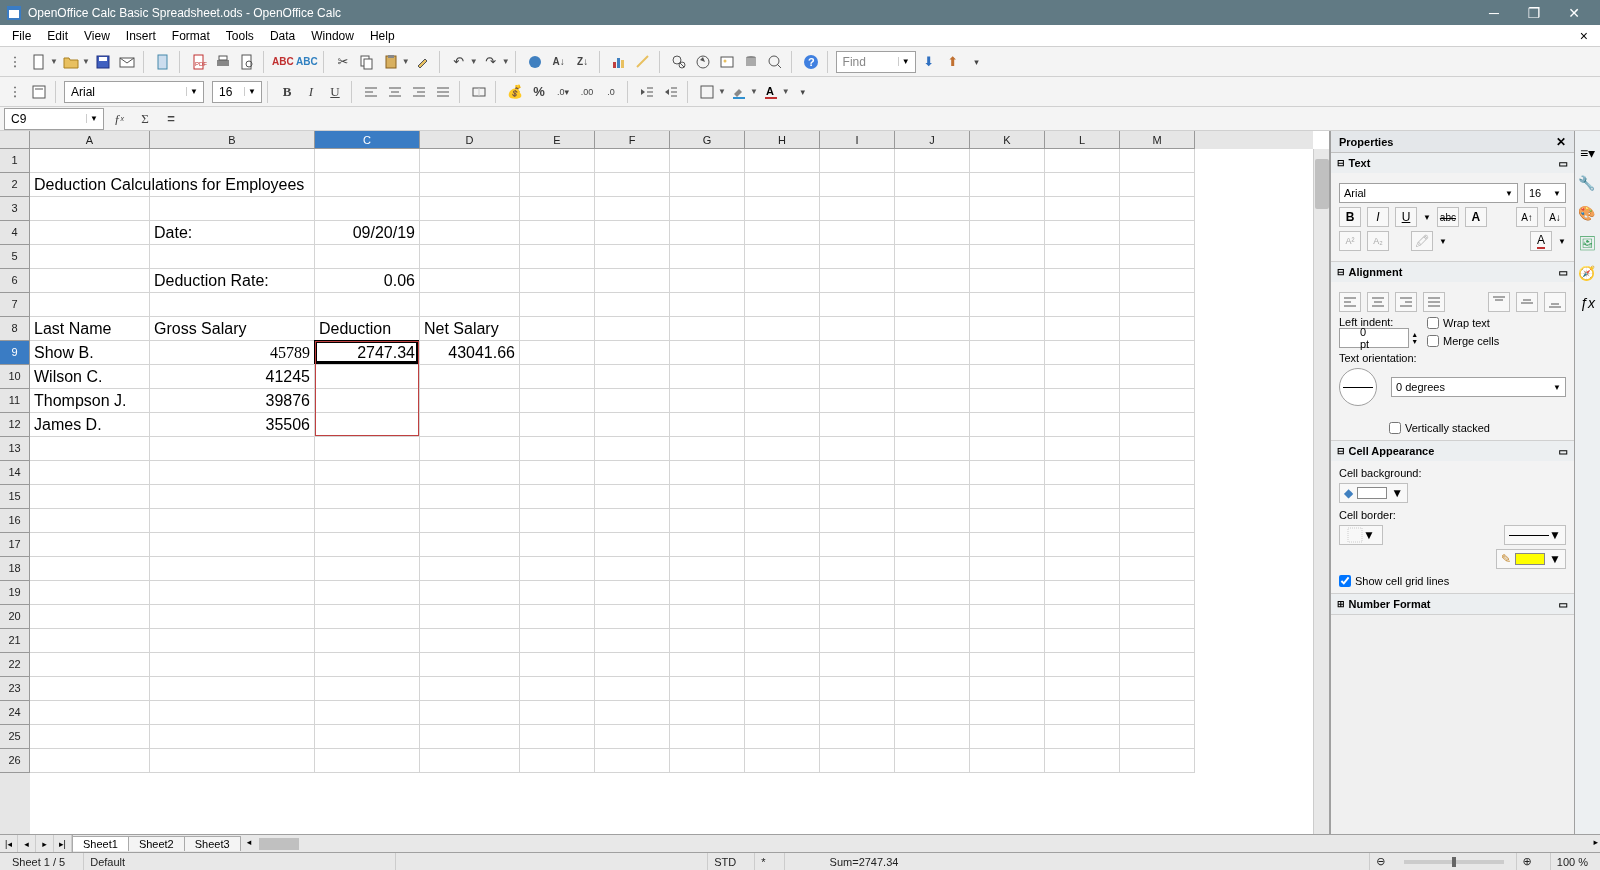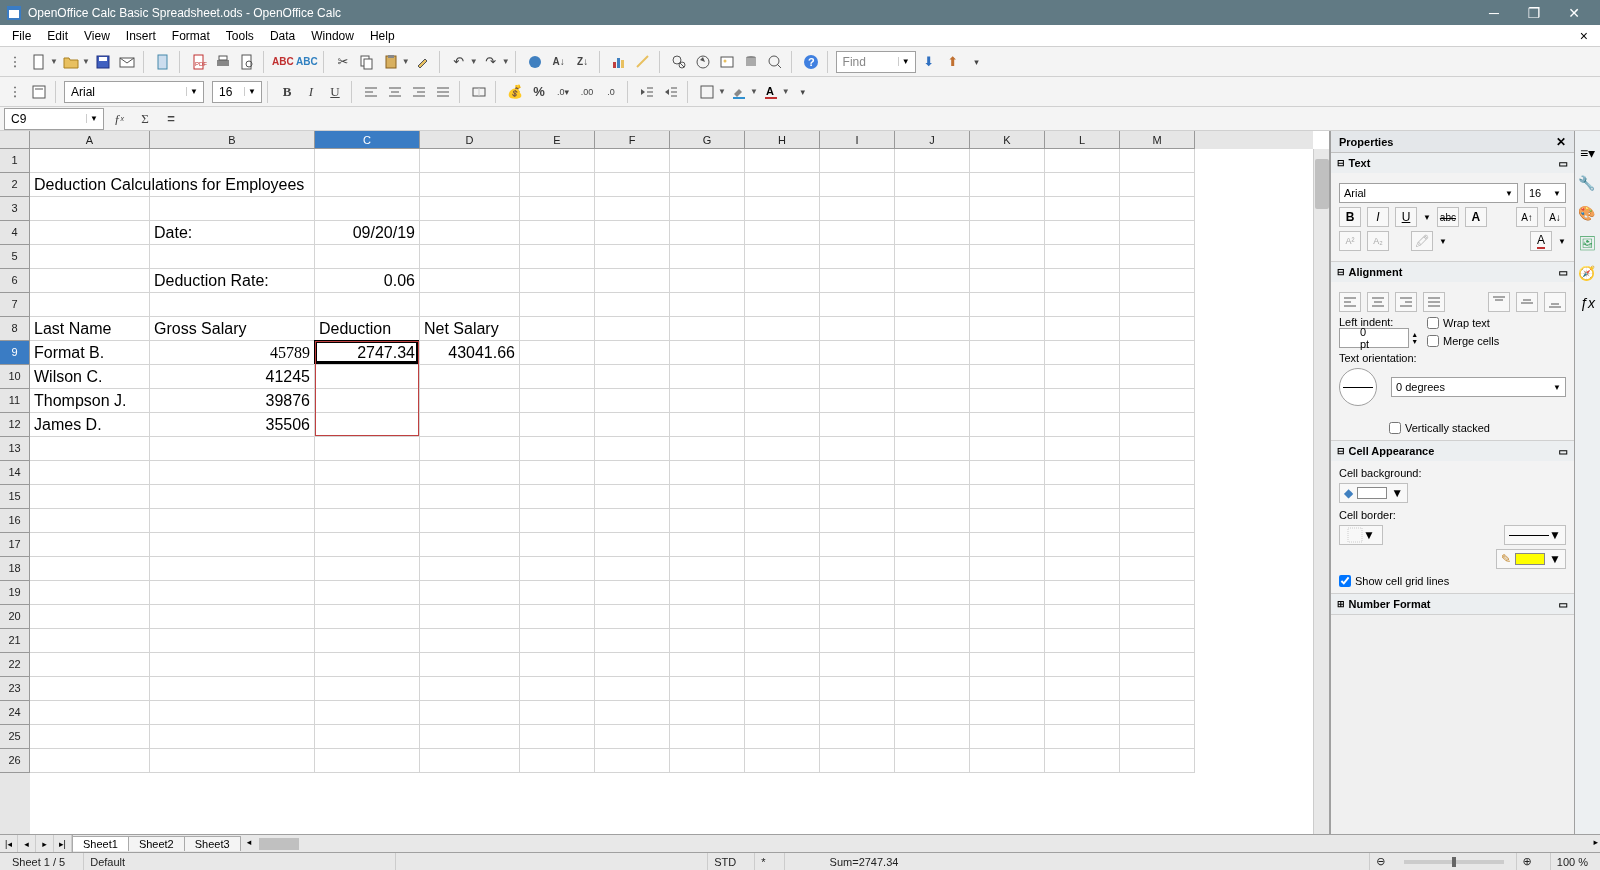--- a/index.html
+++ b/index.html
@@ -549,21 +549,21 @@
             <div class="cell" style="width: 75px;"></div>
             <div class="cell" style="width: 75px;"></div>
             <div class="cell" style="width: 75px;"></div>
             <div class="cell" style="width: 75px;"></div>
             <div class="cell" style="width: 75px;"></div>
             <div class="cell" style="width: 75px;"></div>
             <div class="cell" style="width: 75px;"></div>
             <div class="cell" style="width: 75px;"></div>
           </div>
           <div class="row">
-            <div class="cell" style="width: 120px;">Format B.</div>
+            <div class="cell" style="width: 120px;">Show B.</div>
             <div class="cell right" style="width: 165px; font-family: Liberation Serif, serif;">45789</div>
             <div class="cell right" style="width: 105px;">2747.34</div>
             <div class="cell right" style="width: 100px;">43041.66</div>
             <div class="cell" style="width: 75px;"></div>
             <div class="cell" style="width: 75px;"></div>
             <div class="cell" style="width: 75px;"></div>
             <div class="cell" style="width: 75px;"></div>
             <div class="cell" style="width: 75px;"></div>
             <div class="cell" style="width: 75px;"></div>
             <div class="cell" style="width: 75px;"></div>

